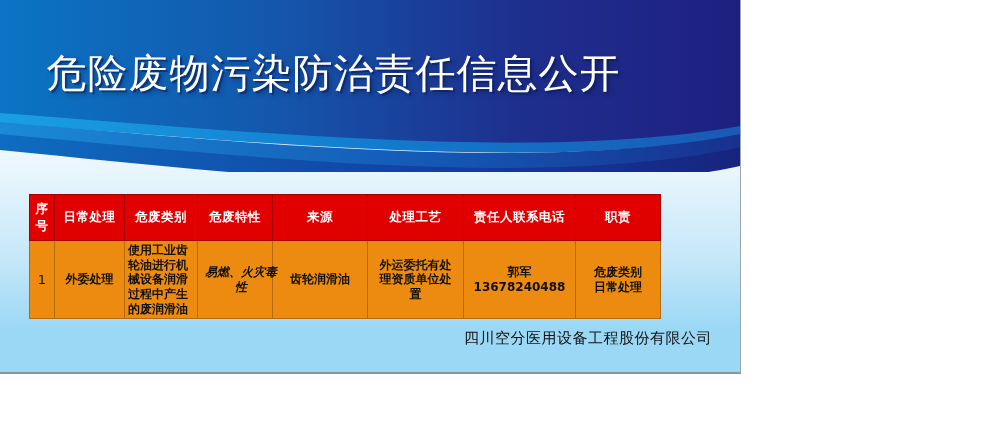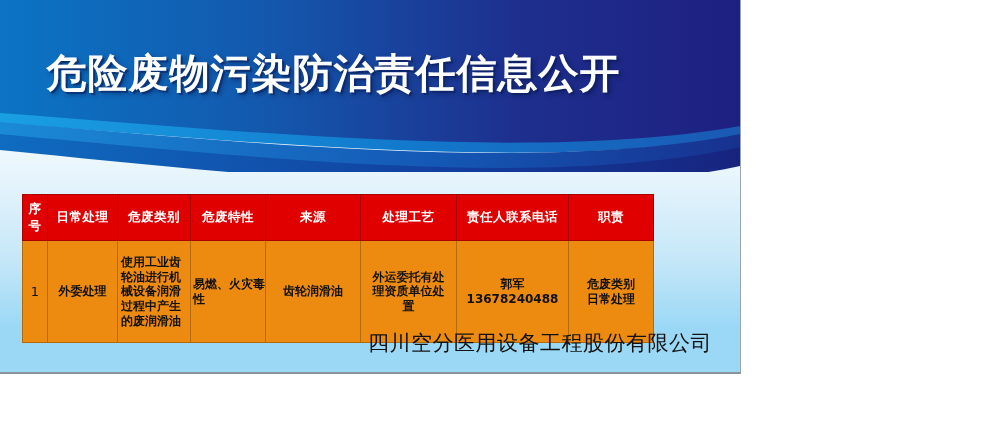--- a/index.html
+++ b/index.html
@@ -48,34 +48,34 @@
   }
 
   #title-text {
     position: absolute;
     left: 0;
     top: 46px;
     width: 667px;
     text-align: center;
     font-family: "DejaVu Sans", "Liberation Sans", sans-serif;
     font-size: 40px;
-    font-weight: bold;
+    font-weight: normal;
     letter-spacing: 1px;
     color: #ffffff;
     text-shadow:
        2px 2px 0 rgba(10,30,90,0.55),
        3px 3px 5px rgba(5,20,70,0.45);
     white-space: nowrap;
     z-index: 5;
   }
 
   
   #waste-table {
     position: absolute;
-    left: 22px;
+    left: 29px;
     top: 194px;
     width: 622px;
     border-collapse: collapse;
     table-layout: fixed;
     border: 1px solid #9d5c08;
   }
   #waste-table th,
   #waste-table td {
     border: 1px solid #b36a09;
     padding: 2px 2px;
@@ -99,45 +99,45 @@
     height: 66px;
     line-height: 1.22;
     font-weight: bold;
   }
   #waste-table tbody td.num {
     font-weight: normal;
     font-size: 13px;
   }
   .cell-narrow {
     display: block;
-    margin: 12px auto;
+    margin: 0 auto;
   }
   .w-process { width: 66px; text-align: left; }
-  .w-charac  { width: 82px; text-align: left; }
+  .w-charac  { width: 82px; text-align: center; font-style: italic; }
   .w-method  { width: 82px; text-align: center; }
 
   
   col.c1 { width: 25px; }
   col.c2 { width: 70px; }
   col.c3 { width: 73px; }
   col.c4 { width: 75px; }
   col.c5 { width: 95px; }
   col.c6 { width: 96px; }
   col.c7 { width: 112px; }
   col.c8 { width: 85px; }
 
   
   #company-name {
     position: absolute;
     left: 0;
     top: 329px;
     width: 712px;
     text-align: right;
     font-family: "DejaVu Sans", "Liberation Sans", sans-serif;
-    font-size: 21px;
+    font-size: 15px;
     color: #111111;
     letter-spacing: 0.5px;
   }
 </style>
 </head>
 <body>
 
 <div id="poster">
 
   <div id="header-band">

